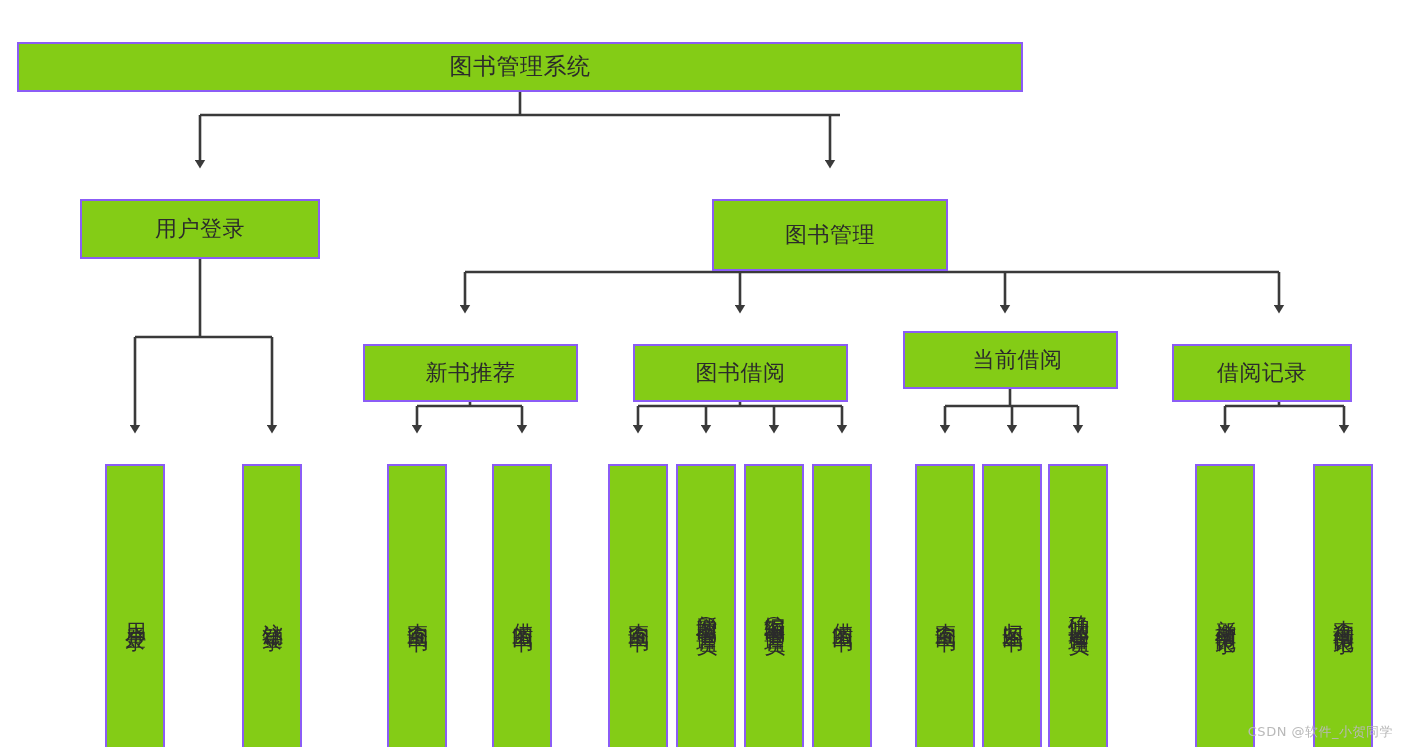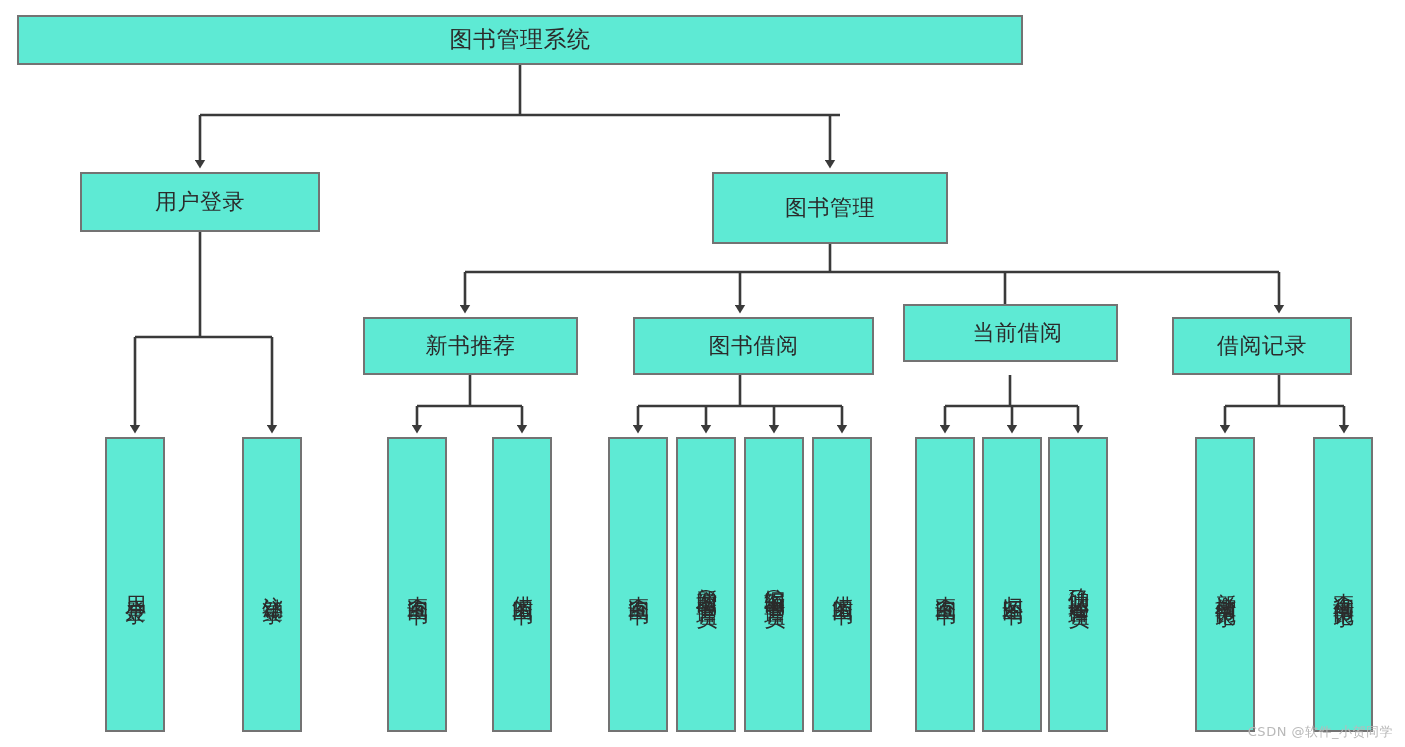--- a/index.html
+++ b/index.html
@@ -22,26 +22,27 @@
     position: absolute;
     left: 0;
     top: 0;
     width: 1405px;
     height: 747px;
     pointer-events: none;
   }
   .node {
     position: absolute;
     box-sizing: border-box;
-    border: 2px solid #737373;
-    background: #5eead4;
+    border: 2px solid #8b5cf6;
+    background: #84cc16;
     display: flex;
     align-items: center;
     justify-content: center;
     color: #2b2b2b;
+    margin-top: 27px;
   }
   .node-label {
     display: block;
     text-align: center;
     line-height: 1.0;
     letter-spacing: 0.5px;
   }
   
   .node.horiz .node-label {
     writing-mode: horizontal-tb;
@@ -137,21 +138,21 @@
   <div class="node horiz" style="left:80px; top:172px; width:240px; height:60px;">
     <span class="node-label">用户登录</span>
   </div>
   <div class="node horiz" style="left:712px; top:172px; width:236px; height:72px;">
     <span class="node-label">图书管理</span>
   </div>
 
   <div class="node horiz" style="left:363px; top:317px; width:215px; height:58px;">
     <span class="node-label">新书推荐</span>
   </div>
-  <div class="node horiz" style="left:633px; top:317px; width:241px; height:58px;">
+  <div class="node horiz" style="left:633px; top:317px; width:215px; height:58px;">
     <span class="node-label">图书借阅</span>
   </div>
   <div class="node horiz" style="left:903px; top:304px; width:215px; height:58px;padding-left:14px;">
     <span class="node-label">当前借阅</span>
   </div>
   <div class="node horiz" style="left:1172px; top:317px; width:180px; height:58px;">
     <span class="node-label">借阅记录</span>
   </div>
 
   <div class="node vert" style="left:105px; top:437px; width:60px; height:295px;">

